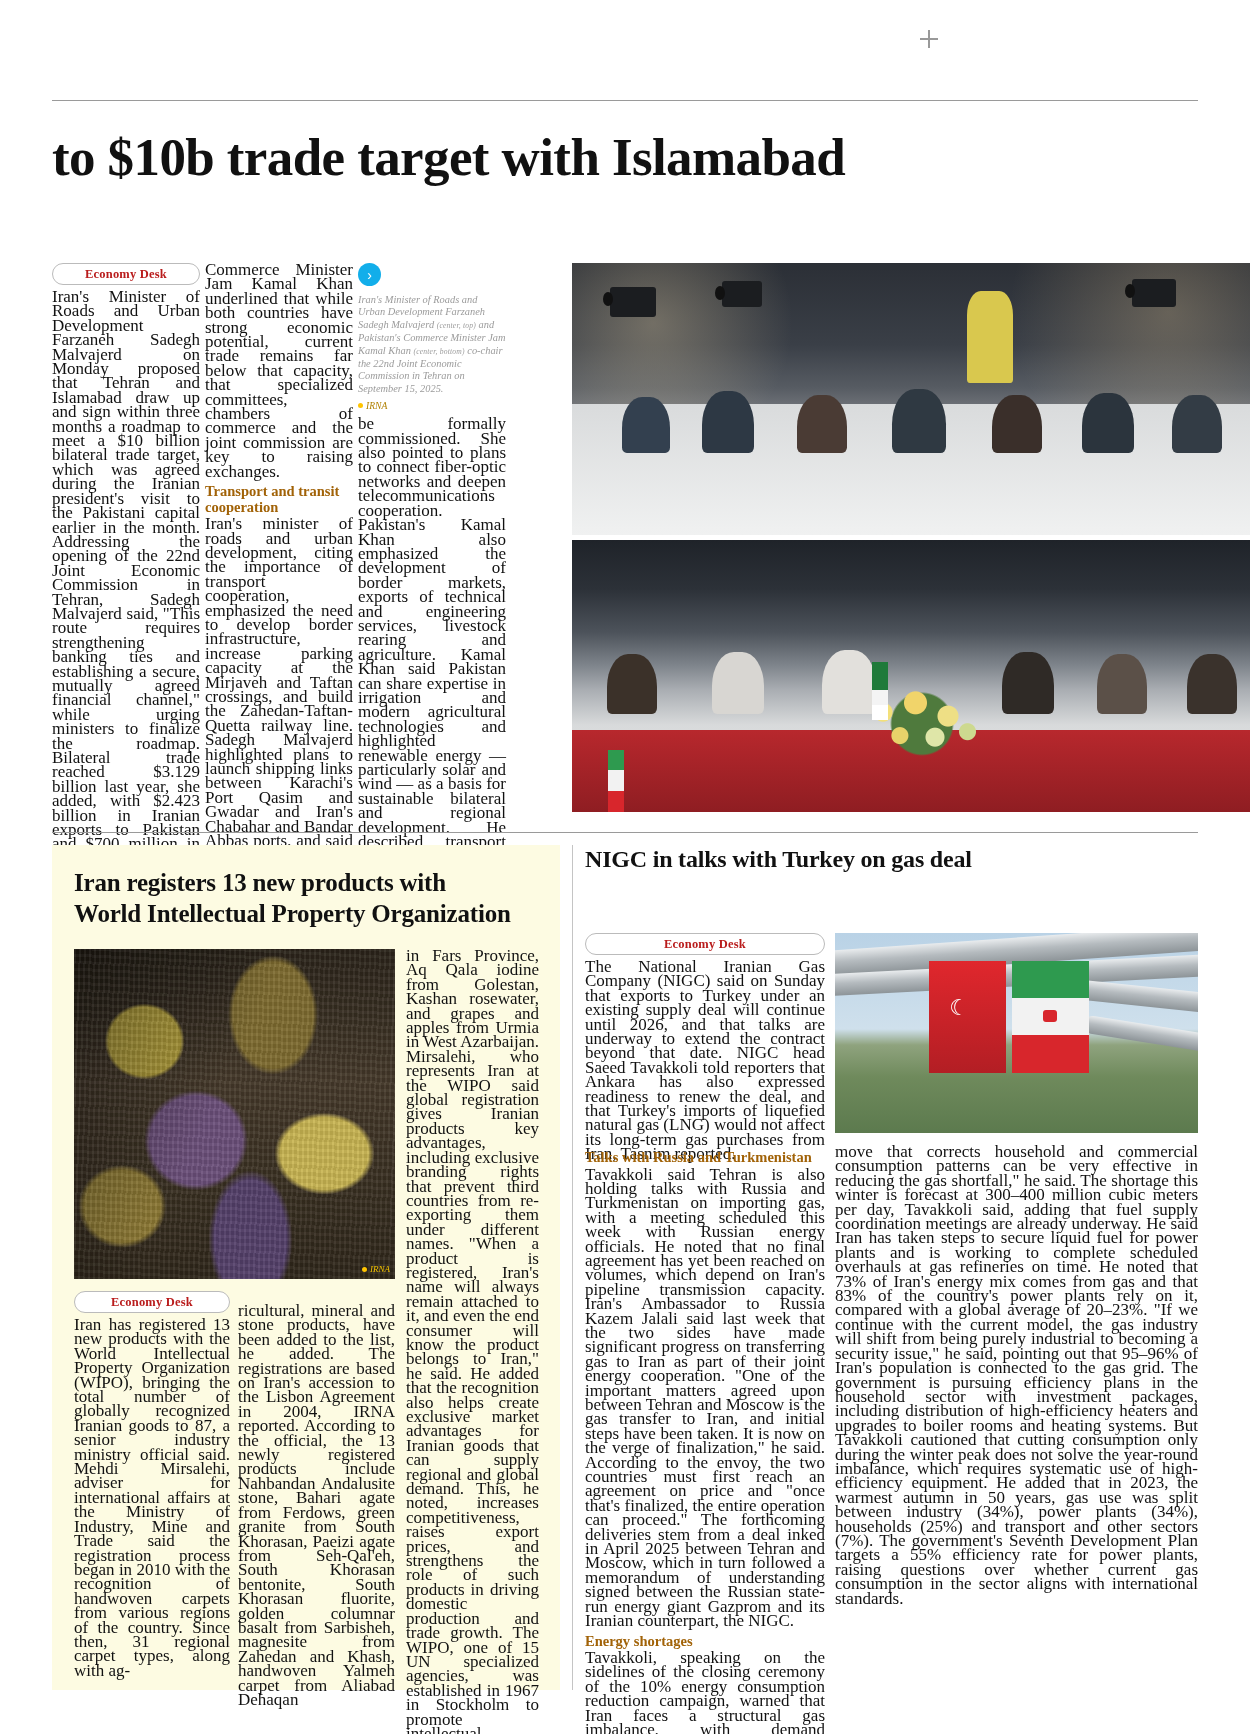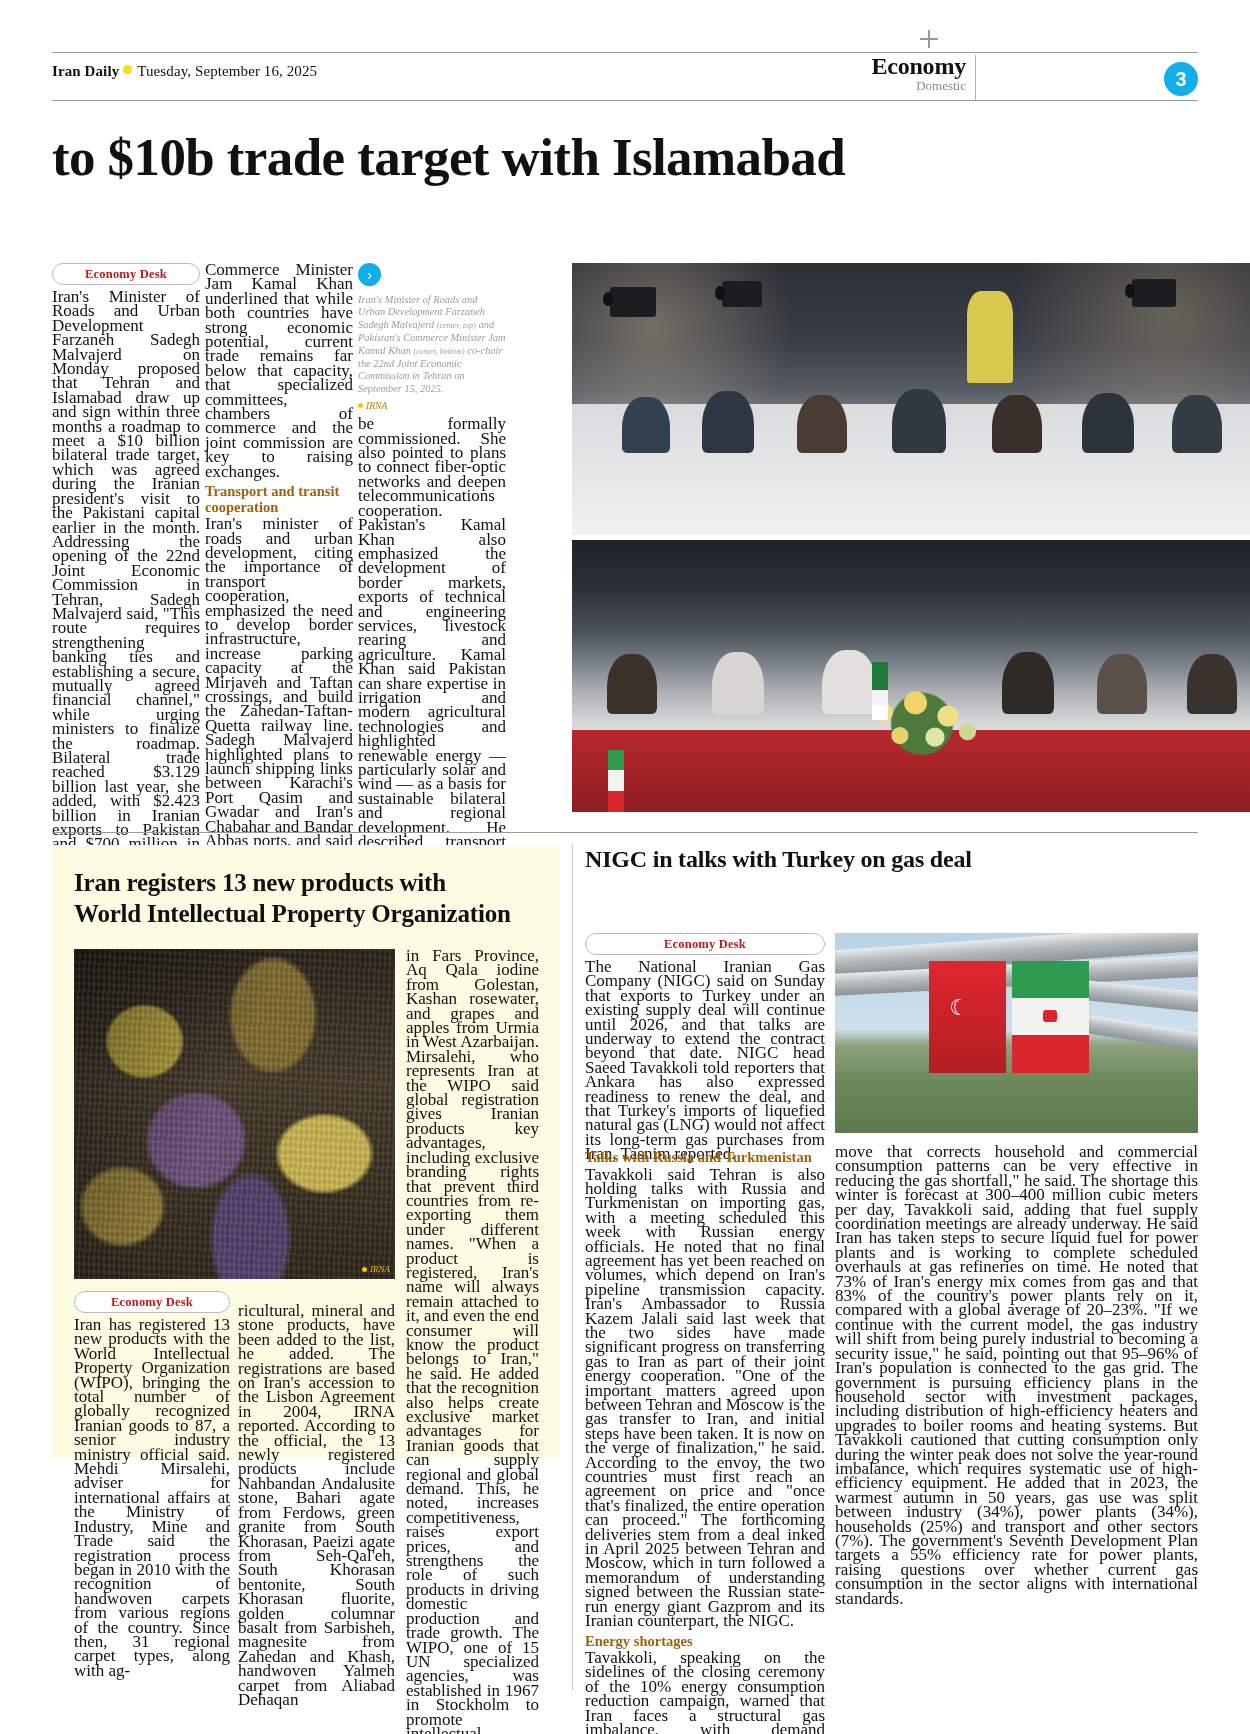--- a/index.html
+++ b/index.html
@@ -145,21 +145,21 @@
       radial-gradient(circle at 85% 65%, #cdd98f 0 8px, transparent 9px),
       radial-gradient(circle at 50% 55%, #4f7a3d 0 30px, transparent 32px);
   }
   .flag { position:absolute; bottom:0; width:16px; }
 
   
   .rule-mid { position:absolute; left:52px; top:832px; width:1146px; border-top:1.3px solid #9a9a9a; }
 
   
   .a2 {
-    position:absolute; left:52px; top:845px; width:508px; height:613px;
+    position:absolute; left:52px; top:845px; width:508px; height:845px;
     background:#fdfbe2;
   }
   .a2 .hl {
     font-size:25px; line-height:1.24; font-weight:bold;
     padding:22px 22px 0 22px; letter-spacing:-.2px;
   }
   .a2photo {
     position:absolute; left:22px; top:104px; width:321px; height:330px;
     overflow:hidden;
     background:
@@ -213,34 +213,20 @@
   .a3-c2 { position:absolute; left:250px; top:300px; width:363px; }
   .a3-c1b { position:absolute; left:0; top:300px; width:240px; }
 </style>
 </head>
 <body>
 
 <div class="page">
 
   <div class="crop-mark"></div>
 
-  <div class="masthead">
-    <div class="mast-rule-top full"></div>
-    <div class="mast-row">
-      <div class="mast-left">
-        <span class="brand">Iran Daily</span><span class="yellow-dot"></span><span>Tuesday, September 16, 2025</span>
-      </div>
-      <div class="mast-section">
-        <div class="sec-title">Economy</div>
-        <div class="sec-sub">Domestic</div>
-      </div>
-      <div class="mast-divider"></div>
-      <div class="page-badge">3</div>
-    </div>
-  </div>
   <div class="mast-rule-bottom"></div>
 
   <div class="lead-headline">
     <div>to $10b trade target with Islamabad</div>
   </div>
 
   <div class="a1">
 
     <div class="a1col c1">
       <div class="pill-wrap">

